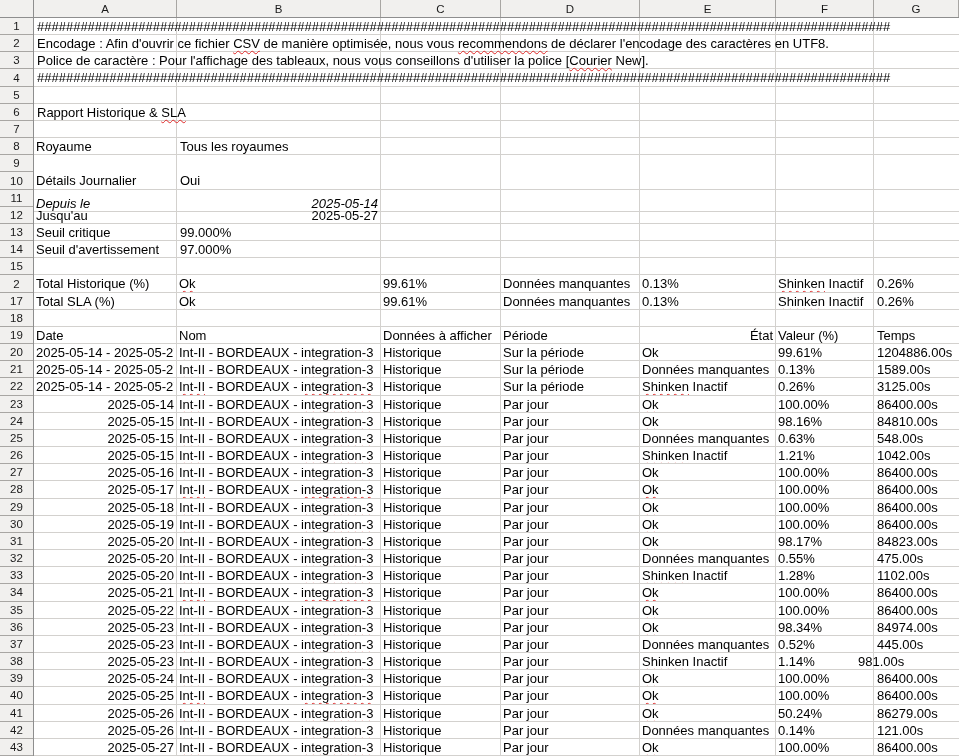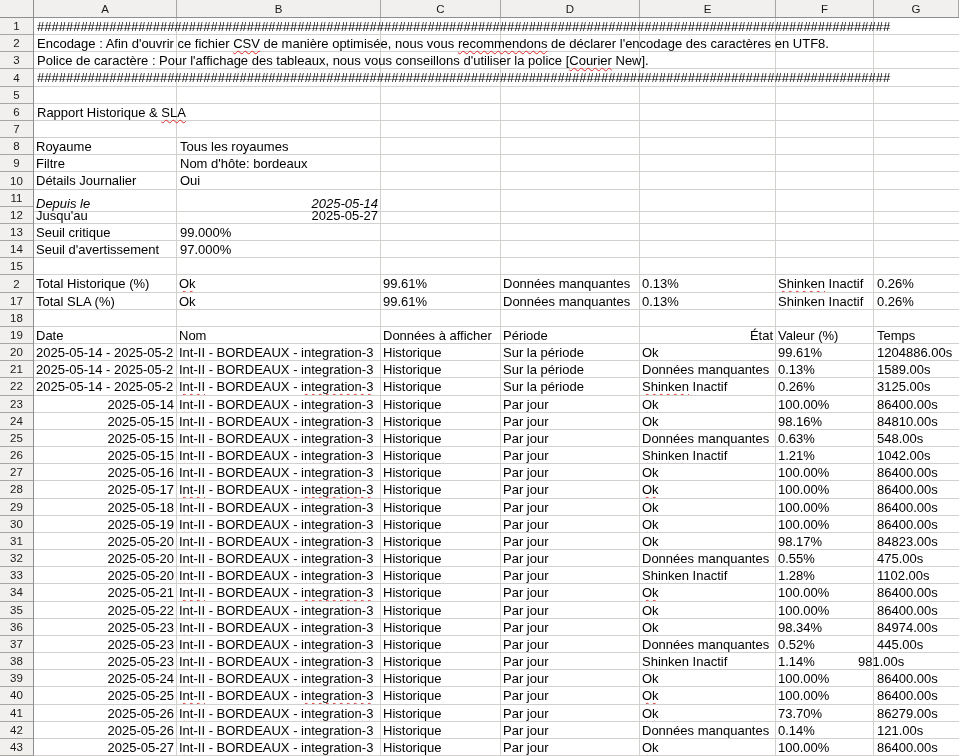--- a/index.html
+++ b/index.html
@@ -114,24 +114,20 @@
       </div>
       <div class="row" style="top: 68.6512px; height: 17.1628px;"></div>
       <div class="row" style="top: 85.814px; height: 17.1628px;">
         <div class="cell" style="left: 3px; line-height: 17.1628px;">Rapport Historique &amp; <span class="sq">SLA</span></div>
       </div>
       <div class="row" style="top: 102.977px; height: 17.1628px;"></div>
       <div class="row" style="top: 120.14px; height: 17.1628px;">
         <div class="cell al" style="left: 2px; width: 138px; overflow: hidden; line-height: 17.1628px;">Royaume</div>
         <div class="cell" style="left: 146px; line-height: 17.1628px;">Tous les royaumes</div>
       </div>
-      <div class="row" style="top: 137.302px; height: 17.1628px;">
-        <div class="cell al" style="left: 2px; width: 138px; overflow: hidden; line-height: 17.1628px;">Filtre</div>
-        <div class="cell" style="left: 146px; line-height: 17.1628px;">Nom d'hôte: bordeaux</div>
-      </div>
       <div class="row" style="top: 154.465px; height: 17.1628px;">
         <div class="cell al" style="left: 2px; width: 138px; overflow: hidden; line-height: 17.1628px;">Détails Journalier</div>
         <div class="cell" style="left: 146px; line-height: 17.1628px;">Oui</div>
       </div>
       <div class="row" style="top: 177px; height: 17.1628px; font-style: italic;">
         <div class="cell al" style="left: 2px; width: 138px; overflow: hidden; line-height: 17.1628px;">Depuis le</div>
         <div class="cell ar" style="left: 145px; width: 199px; overflow: hidden; line-height: 17.1628px;">2025-05-14</div>
       </div>
       <div class="row" style="top: 188.791px; height: 17.1628px;">
         <div class="cell al" style="left: 2px; width: 138px; overflow: hidden; line-height: 17.1628px;">Jusqu'au</div>
@@ -362,21 +358,21 @@
         <div class="cell al" style="left: 608px; width: 131px; overflow: hidden; line-height: 17.1628px;"><span class="sq">Ok</span></div>
         <div class="cell al" style="left: 744px; width: 93px; overflow: hidden; line-height: 17.1628px;">100.00%</div>
         <div class="cell" style="left: 843px; line-height: 17.1628px;">86400.00s</div>
       </div>
       <div class="row" style="top: 686.512px; height: 17.1628px;">
         <div class="cell ar" style="left: 2px; width: 138px; overflow: hidden; line-height: 17.1628px;">2025-05-26</div>
         <div class="cell al" style="left: 145px; width: 199px; overflow: hidden; line-height: 17.1628px;"><span class="sq">Int-II</span> - BORDEAUX - <span class="sq">integration-3</span></div>
         <div class="cell al" style="left: 349px; width: 115px; overflow: hidden; line-height: 17.1628px;">Historique</div>
         <div class="cell al" style="left: 469px; width: 134px; overflow: hidden; line-height: 17.1628px;">Par jour</div>
         <div class="cell al" style="left: 608px; width: 131px; overflow: hidden; line-height: 17.1628px;"><span class="sq">Ok</span></div>
-        <div class="cell al" style="left: 744px; width: 93px; overflow: hidden; line-height: 17.1628px;">73.70%</div>
+        <div class="cell al" style="left: 744px; width: 93px; overflow: hidden; line-height: 17.1628px;">50.24%</div>
         <div class="cell" style="left: 843px; line-height: 17.1628px;">86279.00s</div>
       </div>
       <div class="row" style="top: 703.674px; height: 17.1628px;">
         <div class="cell ar" style="left: 2px; width: 138px; overflow: hidden; line-height: 17.1628px;">2025-05-26</div>
         <div class="cell al" style="left: 145px; width: 199px; overflow: hidden; line-height: 17.1628px;"><span class="sq">Int-II</span> - BORDEAUX - <span class="sq">integration-3</span></div>
         <div class="cell al" style="left: 349px; width: 115px; overflow: hidden; line-height: 17.1628px;">Historique</div>
         <div class="cell al" style="left: 469px; width: 134px; overflow: hidden; line-height: 17.1628px;">Par jour</div>
         <div class="cell al" style="left: 608px; width: 131px; overflow: hidden; line-height: 17.1628px;">Données manquantes</div>
         <div class="cell al" style="left: 744px; width: 93px; overflow: hidden; line-height: 17.1628px;">0.14%</div>
         <div class="cell" style="left: 843px; line-height: 17.1628px;">121.00s</div>

